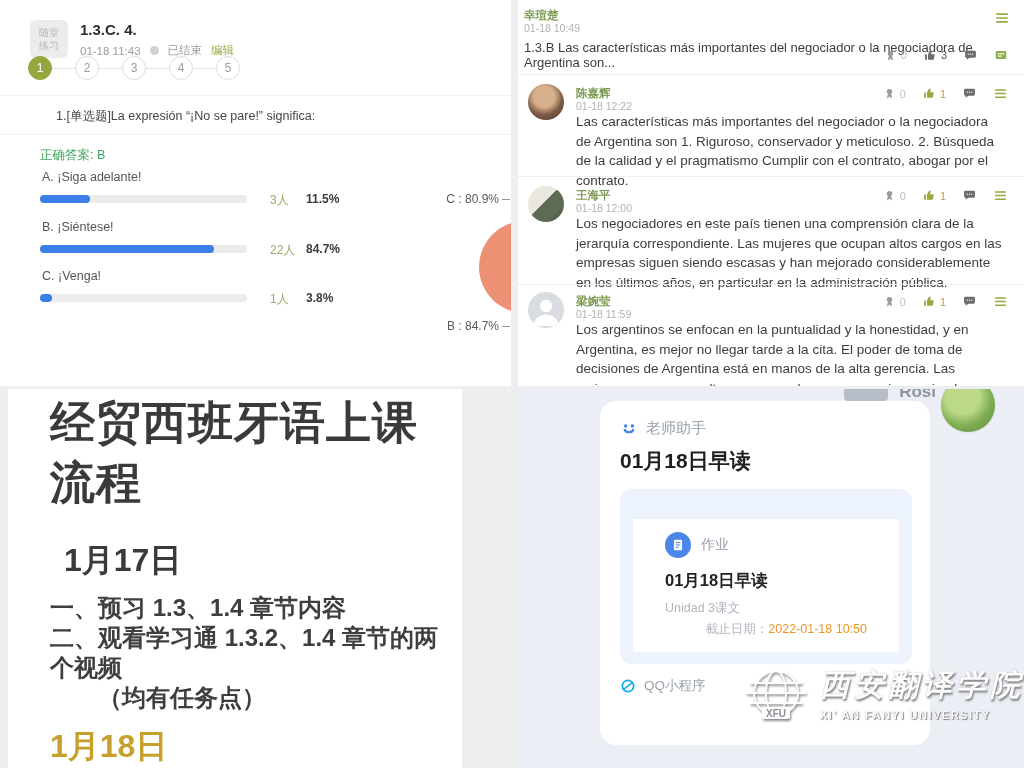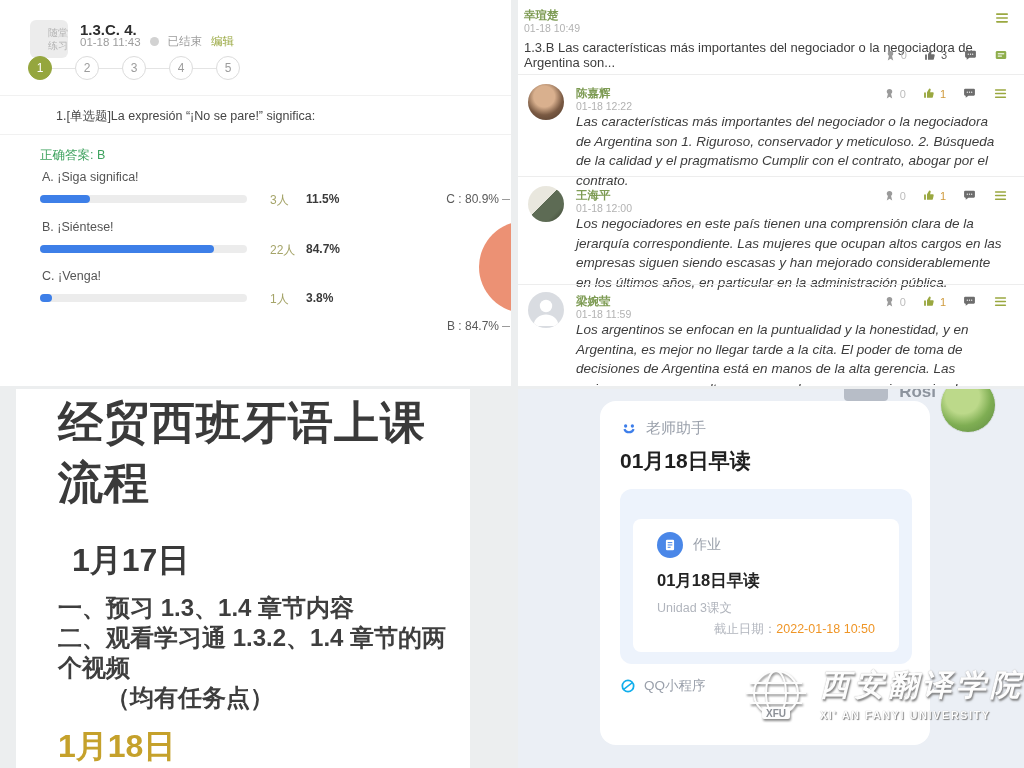--- a/index.html
+++ b/index.html
@@ -2,29 +2,29 @@
 <html><head>
 <meta charset="utf-8">
 <style>
   * { margin:0; padding:0; box-sizing:border-box; }
   body { font-family:"Liberation Sans","DejaVu Sans",sans-serif; background:#e9ebec; }
   .stage { position:relative; width:1024px; height:768px; background:#eceeef; overflow:hidden; }
 
   
   .quiz-panel { position:absolute; left:0; top:0; width:511px; height:386px; background:#fff; overflow:hidden; }
   .disc-panel { position:absolute; left:518px; top:0; width:506px; height:386px; background:#fff; overflow:hidden; }
-  .notes-panel{ position:absolute; left:16px; top:389px; width:454px; height:379px; background:#fff; overflow:hidden; }
+  .notes-panel{ position:absolute; left:8px; top:389px; width:454px; height:379px; background:#fff; overflow:hidden; }
   .chat-panel { position:absolute; left:518px; top:389px; width:506px; height:379px; background:#ebeff5; overflow:hidden; }
 
   
   .q-badge { position:absolute; left:30px; top:20px; width:38px; height:38px; background:#ececec; border-radius:6px;
-             display:flex; flex-direction:column; align-items:flex-end; justify-content:center;
+             display:flex; flex-direction:column; align-items:center; justify-content:center;
              font-size:10px; color:#b3b3b3; line-height:1.35; }
   .q-title { position:absolute; left:80px; top:21px; font-size:15px; font-weight:bold; color:#2d2d2d; }
-  .q-meta  { position:absolute; left:80px; top:34px; display:flex; align-items:center; gap:9px; font-size:11.5px; color:#9c9c9c; }
+  .q-meta  { position:absolute; left:80px; top:43px; display:flex; align-items:center; gap:9px; font-size:11.5px; color:#9c9c9c; }
   .q-meta .dot { width:9px; height:9px; border-radius:50%; background:#d2d2d2; display:inline-block; }
   .q-edit  { color:#98a73e; }
   .q-steps { position:absolute; left:28px; top:56px; display:flex; align-items:center; }
   .step { width:24px; height:24px; border-radius:50%; border:1px solid #dcdcdc; background:#fff; color:#9c9c9c;
           font-size:12px; display:flex; align-items:center; justify-content:center; }
   .step.active { background:#95a63e; border-color:#95a63e; color:#fff; }
   .step-line { width:23px; height:1px; background:#e4e4e4; }
   .q-div1 { position:absolute; left:0; right:0; top:95px; height:1px; background:#f1f1f1; }
   .q-question { position:absolute; left:56px; top:108px; font-size:12.5px; color:#454545; }
   .q-div2 { position:absolute; left:0; right:0; top:134px; height:1px; background:#f1f1f1; }
@@ -50,21 +50,21 @@
   .iconrow { position:absolute; display:flex; align-items:center; gap:17px; font-size:11px; color:#8c8c8c; }
   .iconrow .grp { display:flex; align-items:center; gap:4px; cursor:pointer; }
   .t-icons { right:16px; top:48px; }
   .d-div { position:absolute; left:0; right:0; height:1px; background:#ededed; }
   .cmt-avatar { position:absolute; left:10px; width:36px; height:36px; border-radius:50%; overflow:hidden; cursor:pointer; }
   .av-photo   { background:radial-gradient(circle at 45% 35%, #d9b08e 0 34%, #7a5a43 60%, #4c372a 100%); }
   .av-cartoon { background:linear-gradient(135deg,#e9e7de 0 45%, #5d6b54 45% 75%, #39412f 100%); }
   .av-default { background:#d9dce1; display:flex; align-items:flex-end; justify-content:center; }
   .cmt-name { position:absolute; left:58px; font-size:11.5px; font-weight:600; color:#7d9b53; }
   .cmt-time { position:absolute; left:58px; font-size:10.5px; color:#b2b2b2; }
-  .cmt-text { position:absolute; left:58px; right:22px; font-size:13.5px; line-height:19.5px; color:#3d3d3d;font-style:italic; }
+  .cmt-text { position:absolute; left:58px; right:22px; font-size:13.5px; line-height:19.5px; color:#3d3d3d; }
   .like-on { color:#9aa840; }
   .like-n  { color:#cf9a3c; }
 
   
   .n-title { margin:4px 0 0 42px; font-size:45px; font-weight:800; color:#3a3a3a; letter-spacing:1px; }
   .n-h1 { margin:26px 0 0 56px; font-size:32px; font-weight:800; color:#3a3a3a; }
   .n-item { margin-left:42px; font-size:24px; font-weight:600; color:#3e3e3e; line-height:30px; }
   .n-item.indent { padding-left:48px; }
   .n-h2 { margin:12px 0 0 42px; font-size:32px; font-weight:800; color:#c5a12b; display:inline-block;
           border-bottom:3px solid #c5a12b; padding-bottom:1px; }
@@ -75,21 +75,21 @@
   .peer-badge { position:absolute; right:136px; top:-6px; width:44px; height:18px; background:#b7bdc7; border-radius:4px; }
   .peer-name  { position:absolute; right:88px; top:-7px; font-size:17px; font-weight:bold; color:#8d949e; }
   .peer-avatar{ position:absolute; right:28px; top:-12px; width:56px; height:56px; border-radius:50%;
                 background:radial-gradient(circle at 40% 35%, #bcd98a 0 35%, #7fae53 60%, #5d8742 100%);
                 border:1px solid #dfe3ea; cursor:pointer; }
   .bubble { position:absolute; left:82px; top:12px; width:330px; height:344px; background:#fff; border-radius:16px;
             padding:18px 18px 14px 20px; }
   .b-head { display:flex; align-items:center; gap:8px; font-size:15px; color:#9aa0ab; }
   .b-title { margin-top:9px; font-size:21px; font-weight:600; color:#1f1f1f; }
   .lightcard { margin-top:14px; background:#edf3fc; border-radius:12px; padding:30px 13px 12px; cursor:pointer; }
-  .whitecard { background:#fff; border-radius:8px; padding:13px 24px 14px; }
+  .whitecard { background:#fff; border-radius:2px; padding:13px 32px 14px; }
   .tagrow { display:flex; align-items:center; gap:10px; }
   .tagcircle { width:26px; height:26px; border-radius:50%; background:#4a87e8; display:flex; align-items:center; justify-content:center; }
   .tagrow .tagname { font-size:14px; color:#9aa0ab; }
   .c-title { margin-top:12px; font-size:16.5px; font-weight:bold; color:#232323; }
   .c-sub   { margin-top:8px;  font-size:12.5px; color:#b1b5bd; }
   .c-code  { margin-top:9px;  font-size:12.5px; color:#b1b5bd; }
   .c-dl    { margin-top:4px;  font-size:12.5px; color:#b1b5bd;text-align:right; }
   .c-dl .val { color:#ef9526; }
   .b-foot { display:flex; align-items:center; gap:8px; margin-top:13px; font-size:13.5px; color:#9aa0ab; cursor:pointer; }
 
@@ -125,21 +125,21 @@
       <div class="step-line"></div>
       <div class="step">4</div>
       <div class="step-line"></div>
       <div class="step">5</div>
     </div>
     <div class="q-div1"></div>
     <div class="q-question">1.[单选题]La expresión “¡No se pare!” significa:</div>
     <div class="q-div2"></div>
     <div class="q-answer">正确答案: B</div>
 
-    <div class="opt-label" style="top:170px">A. ¡Siga significa!</div>
+    <div class="opt-label" style="top:170px">A. ¡Siga adelante!</div>
     <div class="opt-track" style="top:195px">
       <div class="opt-fill" style="width: 24%;"></div>
     </div>
     <div class="opt-count" style="top:192px">3人</div>
     <div class="opt-pct" style="top:192px">11.5%</div>
 
     <div class="opt-label" style="top:220px">B. ¡Siéntese!</div>
     <div class="opt-track" style="top:245px">
       <div class="opt-fill" style="width: 84%;"></div>
     </div>

